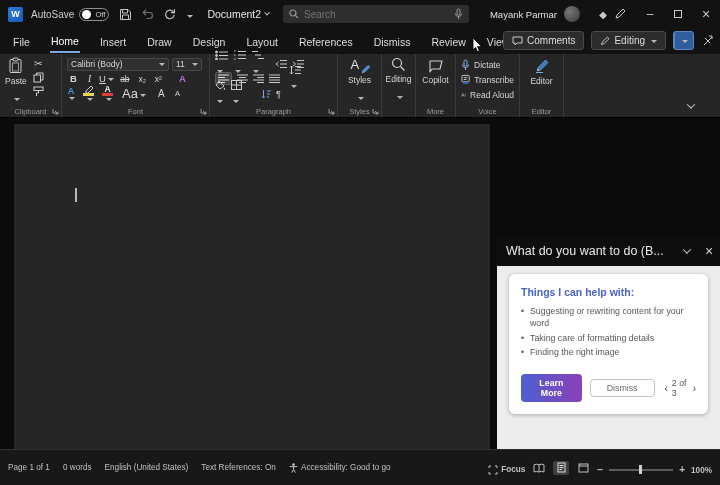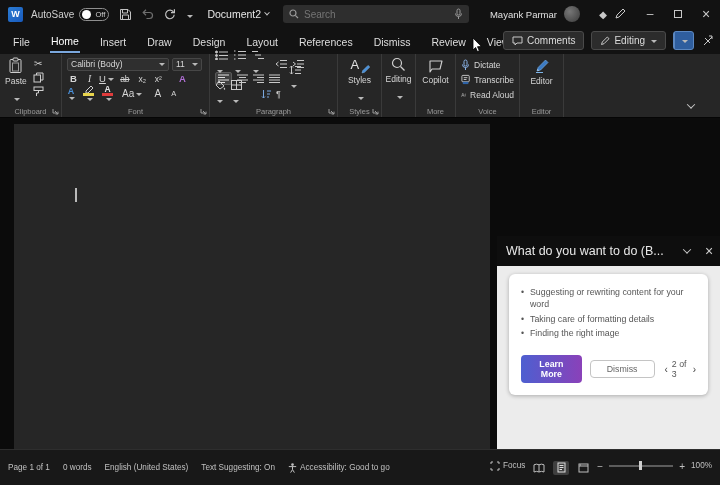--- a/index.html
+++ b/index.html
@@ -73,21 +73,21 @@
   .card1 li::before { content:"•"; position:absolute; left:0; color:#565656; }
   .cardbtns { display:flex; align-items:center; margin-top:16px; gap:8px; }
   .learnmore { border:none; border-radius:4px; padding:4px 10px; font-size:8.8px; font-weight:bold; color:#fff; background:linear-gradient(90deg,#4d5fd0,#8a41b9); font-family:inherit; }
   .dismiss { background:#fff; border:1px solid #c4c4c4; border-radius:4px; padding:3px 16px; font-size:8.8px; color:#666; font-family:inherit; }
   .pager { display:flex; align-items:center; gap:4px; font-size:8.8px; color:#555; margin-left:2px; }
   .pager .arrow { font-size:10px; color:#444; }
 
   
   .statusbar { position:absolute; bottom:0; left:0; width:720px; height:36px; background:#181818; border-top:1px solid #2e2e2e; display:flex; align-items:center; padding:16px 8px; gap:13px; font-size:8.2px; color:#c0c0c0; }
   .sb-item { display:flex; align-items:center; gap:3px; white-space:nowrap; }
-  .sb-right { margin-left:auto; display:flex; align-items:flex-start; gap:6px; }
+  .sb-right { margin-left:auto; display:flex; align-items:flex-end; gap:6px;font-weight:bold; }
   .viewbtn { width:16px; height:14px; display:flex; align-items:center; justify-content:center; border-radius:2px; }
   .viewbtn.active { background:#3f3f3f; }
   .slider { position:relative; width:64px; height:10px; }
   .slider .track { position:absolute; top:4px; left:0; right:0; height:2px; background:#5c5c5c; }
   .slider .thumb { position:absolute; top:0.5px; left:30px; width:3px; height:9px; background:#d0d0d0; }
 
   svg { display:block; }
   .mouse-cursor { position:absolute; left:472px; top:38px; z-index:60; }
 </style>
 </head>
@@ -254,21 +254,21 @@
       <span class="vstack dd" style="width:auto;margin-left:5px;">
           <svg width="10" height="7" viewBox="0 0 10 7">
             <path d="M2 5L7 0l2 2-5 5H2z" fill="none" stroke="#cfcfcf"></path>
           </svg>
           <span class="colorbar" style="background:#e8d44d;"></span>
         </span>
       <span class="vstack dd" style="width:auto;margin-left:5px;">
           <span style="font-size:8.5px;color:#e6e6e6;font-weight:bold;line-height:8px;">A</span>
           <span class="colorbar" style="background:#e03c3c;"></span>
         </span>
-      <span class="smallbtn dd" style="width:auto;margin-left:6px;font-size:10px;">Aa</span>
+      <span class="smallbtn dd" style="width:auto;margin-left:6px;font-size:13px;">Aa</span>
       <span class="smallbtn" style="font-size:10px;margin-left:6px;">A</span>
       <span class="smallbtn" style="font-size:7.5px;">A</span>
     </div>
     <span class="glabel">Font</span>
     <span class="launcher">
         <svg width="7" height="7" viewBox="0 0 7 7">
           <path d="M1 1v4h4M3 3l3 3M6 3.6V6H3.6" fill="none" stroke="#9a9a9a"></path>
         </svg>
       </span>
   </div>
@@ -508,20 +508,21 @@
   <div class="panel">
     <div class="panel-header">
       <span class="panel-title">What do you want to do (B...</span>
       <span class="panel-hbtn">
           <span class="chev"></span>
         </span>
       <span class="panel-hbtn" style="font-size:14px;">×</span>
     </div>
     <div class="panel-body">
       <div class="card card1">
+        <h3>Things I can help with:</h3>
         <ul>
           <li>Suggesting or rewriting content for your word</li>
           <li>Taking care of formatting details</li>
           <li>Finding the right image</li>
         </ul>
         <div class="cardbtns">
           <button class="learnmore">Learn More</button>
           <button class="dismiss">Dismiss</button>
           <span class="pager">
             <span class="arrow">‹</span>
@@ -532,21 +533,21 @@
       </div>
 
     </div>
   </div>
 </div>
 
 <div class="statusbar">
   <span class="sb-item">Page 1 of 1</span>
   <span class="sb-item">0 words</span>
   <span class="sb-item">English (United States)</span>
-  <span class="sb-item">Text Suggesting: On</span>
+  <span class="sb-item">Text References: On</span>
   <span class="sb-item">
     <svg width="9" height="10" viewBox="0 0 9 10">
         <circle cx="4.5" cy="1.6" r="1.3" fill="#c0c0c0"></circle>
         <path d="M.8 3.6h7.4M4.5 3.6v3M4.5 6.6L2.6 9.6M4.5 6.6l1.9 3" fill="none" stroke="#c0c0c0"></path>
       </svg>
     <span>Accessibility: Good to go</span>
   </span>
   <div class="sb-right">
     <span class="sb-item">
       <svg width="10" height="10" viewBox="0 0 10 10">

